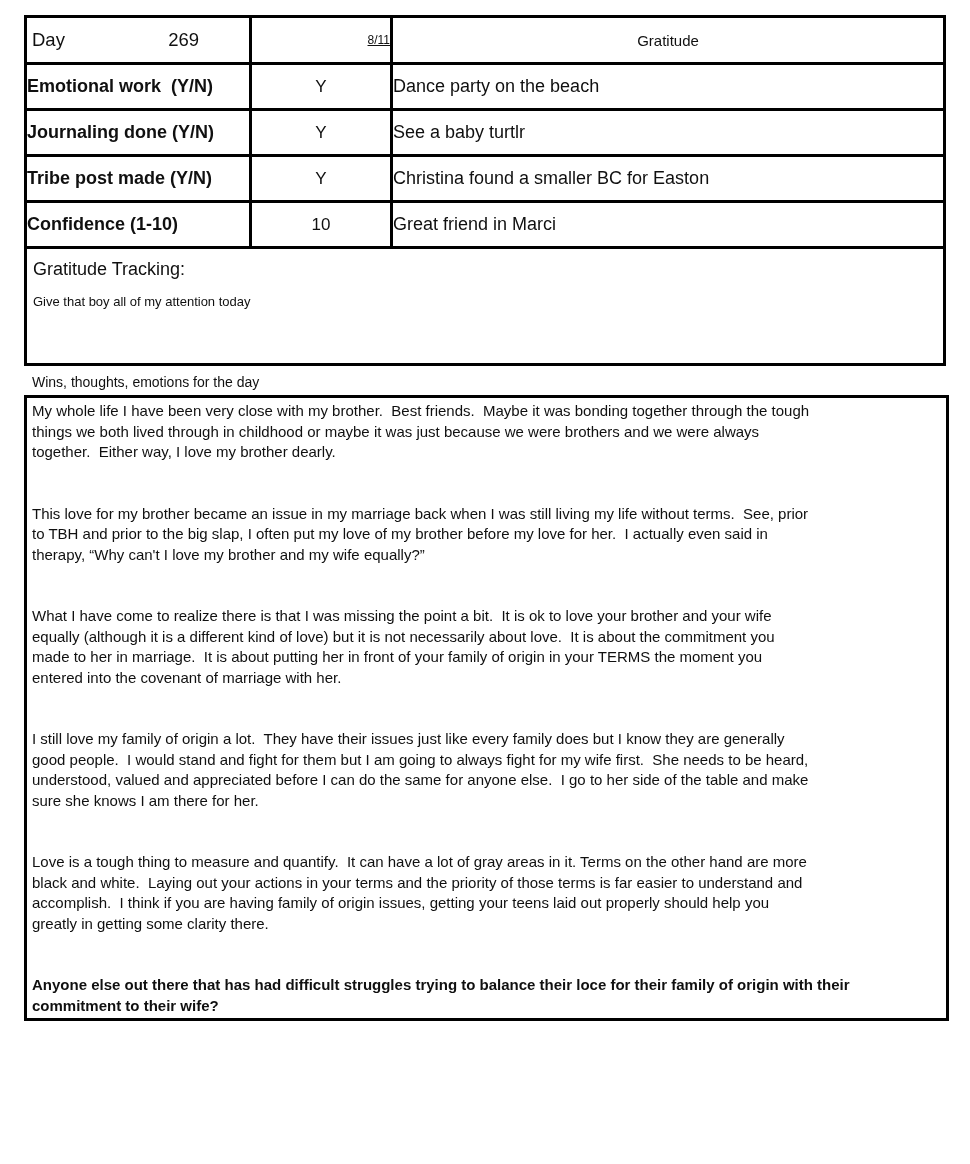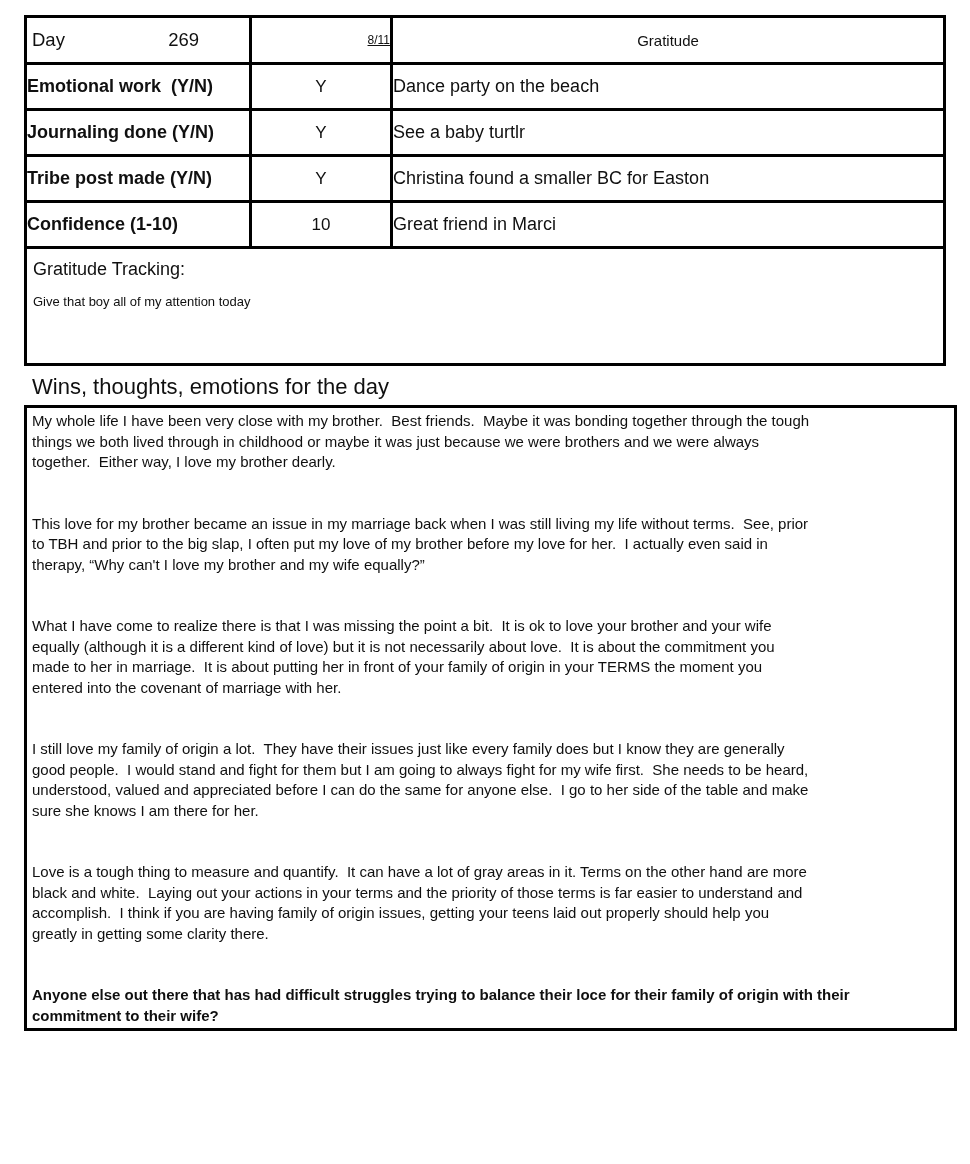--- a/index.html
+++ b/index.html
@@ -79,30 +79,30 @@
   .beh-heading {
     font-size: 18px;
   }
   .beh-entry {
     font-size: 13px;
     margin-top: 14px;
   }
 
   
   .journal-heading {
-    font-size: 22px;
+    font-size: 14px;
     font-weight: 400;
     margin: 8px 0 5px 8px;
     color: #101010;
   }
   .journal-box {
     border: 3px solid #000;
     width: 906px;
     height: 617px;
-    padding: 3px 16px 0 5px;
+    padding: 3px 8px 0 5px;
     font-size: 15px;
     line-height: 20.5px;
   }
   .journal-box p {
     margin: 0 0 41px 0;
     white-space: pre-wrap;
   }
   .journal-box p:last-child {
     margin-bottom: 0;
     font-weight: bold;

